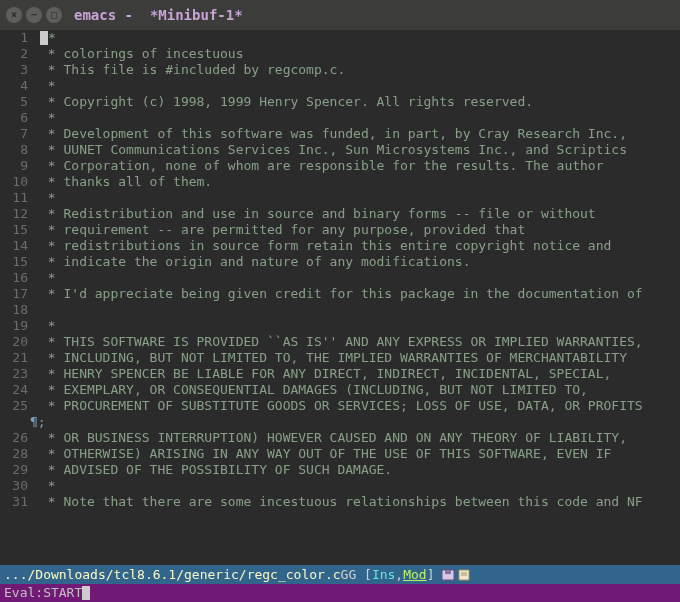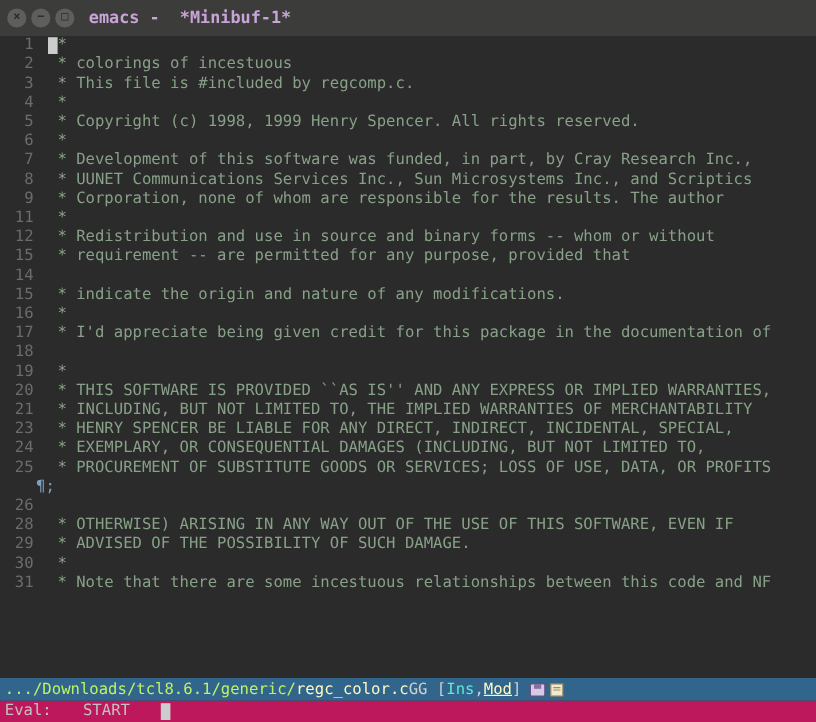--- a/index.html
+++ b/index.html
@@ -43,34 +43,33 @@
   }
   .pilcrow { color: #7da0c0; padding-left: 30px; }
   .mode-line {
     height: 19px;
     display: flex; align-items: center;
     background: #31658c;
     color: #d0d0d0;
     font-size: 13px;
     padding: 0 4px;
   }
-  .mode-line .path-dim { color: #bef264; }
+  .mode-line .path-dim { color: #fef9c3; }
   .mode-line .file { color: #fef9c3; }
   .mode-line .ins { color: #5eead4; }
-  .mode-line .mod { color: #fef9c3; text-decoration: underline; }
+  .mode-line .mod { color: #bef264; text-decoration: underline; }
   .mode-icons { margin-left: 6px; display: flex; gap: 2px; }
   .mode-icon { width: 14px; height: 12px; }
   .minibuffer {
     height: 18px;
-    background: #be185d;
+    background: #701a75;
     color: #c0c0c0;
     display: flex; align-items: center;
     padding: 0 4px;
     font-size: 13px;
-    gap: 26px;
   }
   .minibuffer .cursor { background: #cccccc; }
 </style>
 </head>
 <body>
 
 <div class="title-bar">
   <div class="win-controls">
     <div class="win-btn">×</div>
     <div class="win-btn">−</div>
@@ -84,36 +83,37 @@
 <div class="buffer" id="buffer">
     <div class="code-line"><span class="gutter">1</span><span class="code comment"><span class="cursor"></span>*</span></div>
     <div class="code-line"><span class="gutter">2</span><span class="code comment"> * colorings of incestuous</span></div>
     <div class="code-line"><span class="gutter">3</span><span class="code comment"> * This file is #included by regcomp.c.</span></div>
     <div class="code-line"><span class="gutter">4</span><span class="code comment"> *</span></div>
     <div class="code-line"><span class="gutter">5</span><span class="code comment"> * Copyright (c) 1998, 1999 Henry Spencer. All rights reserved.</span></div>
     <div class="code-line"><span class="gutter">6</span><span class="code comment"> *</span></div>
     <div class="code-line"><span class="gutter">7</span><span class="code comment"> * Development of this software was funded, in part, by Cray Research Inc.,</span></div>
     <div class="code-line"><span class="gutter">8</span><span class="code comment"> * UUNET Communications Services Inc., Sun Microsystems Inc., and Scriptics</span></div>
     <div class="code-line"><span class="gutter">9</span><span class="code comment"> * Corporation, none of whom are responsible for the results. The author</span></div>
+    <div class="code-line"><span class="gutter">10</span><span class="code comment"> * thanks all of them.</span></div>
     <div class="code-line"><span class="gutter">11</span><span class="code comment"> *</span></div>
-    <div class="code-line"><span class="gutter">12</span><span class="code comment"> * Redistribution and use in source and binary forms -- whom or without</span></div>
+    <div class="code-line"><span class="gutter">12</span><span class="code comment"> * Redistribution and use in source and binary forms -- file or without</span></div>
     <div class="code-line"><span class="gutter">15</span><span class="code comment"> * requirement -- are permitted for any purpose, provided that</span></div>
-    <div class="code-line"><span class="gutter">14</span></div>
+    <div class="code-line"><span class="gutter">14</span><span class="code comment"> * redistributions in source form retain this entire copyright notice and</span></div>
     <div class="code-line"><span class="gutter">15</span><span class="code comment"> * indicate the origin and nature of any modifications.</span></div>
     <div class="code-line"><span class="gutter">16</span><span class="code comment"> *</span></div>
     <div class="code-line"><span class="gutter">17</span><span class="code comment"> * I'd appreciate being given credit for this package in the documentation of</span></div>
     <div class="code-line"><span class="gutter">18</span></div>
     <div class="code-line"><span class="gutter">19</span><span class="code comment"> *</span></div>
     <div class="code-line"><span class="gutter">20</span><span class="code comment"> * THIS SOFTWARE IS PROVIDED ``AS IS'' AND ANY EXPRESS OR IMPLIED WARRANTIES,</span></div>
     <div class="code-line"><span class="gutter">21</span><span class="code comment"> * INCLUDING, BUT NOT LIMITED TO, THE IMPLIED WARRANTIES OF MERCHANTABILITY</span></div>
     <div class="code-line"><span class="gutter">23</span><span class="code comment"> * HENRY SPENCER BE LIABLE FOR ANY DIRECT, INDIRECT, INCIDENTAL, SPECIAL,</span></div>
     <div class="code-line"><span class="gutter">24</span><span class="code comment"> * EXEMPLARY, OR CONSEQUENTIAL DAMAGES (INCLUDING, BUT NOT LIMITED TO,</span></div>
     <div class="code-line"><span class="gutter">25</span><span class="code comment"> * PROCUREMENT OF SUBSTITUTE GOODS OR SERVICES; LOSS OF USE, DATA, OR PROFITS</span></div>
     <div class="code-line"><span class="pilcrow">¶;</span></div>
-    <div class="code-line"><span class="gutter">26</span></div>
+    <div class="code-line"><span class="gutter">26</span><span class="code comment"> * OR BUSINESS INTERRUPTION) HOWEVER CAUSED AND ON ANY THEORY OF LIABILITY,</span></div>
     <div class="code-line"><span class="gutter">28</span><span class="code comment"> * OTHERWISE) ARISING IN ANY WAY OUT OF THE USE OF THIS SOFTWARE, EVEN IF</span></div>
     <div class="code-line"><span class="gutter">29</span><span class="code comment"> * ADVISED OF THE POSSIBILITY OF SUCH DAMAGE.</span></div>
     <div class="code-line"><span class="gutter">30</span><span class="code comment"> *</span></div>
     <div class="code-line"><span class="gutter">31</span><span class="code comment"> * Note that there are some incestuous relationships between this code and NF</span></div>
   </div>
 
 <div class="mode-line">
   <span class="path-dim">.../Downloads/tcl8.6.1/generic/</span>
   <span class="file">regc_color.c</span>
   <span> GG [</span>

